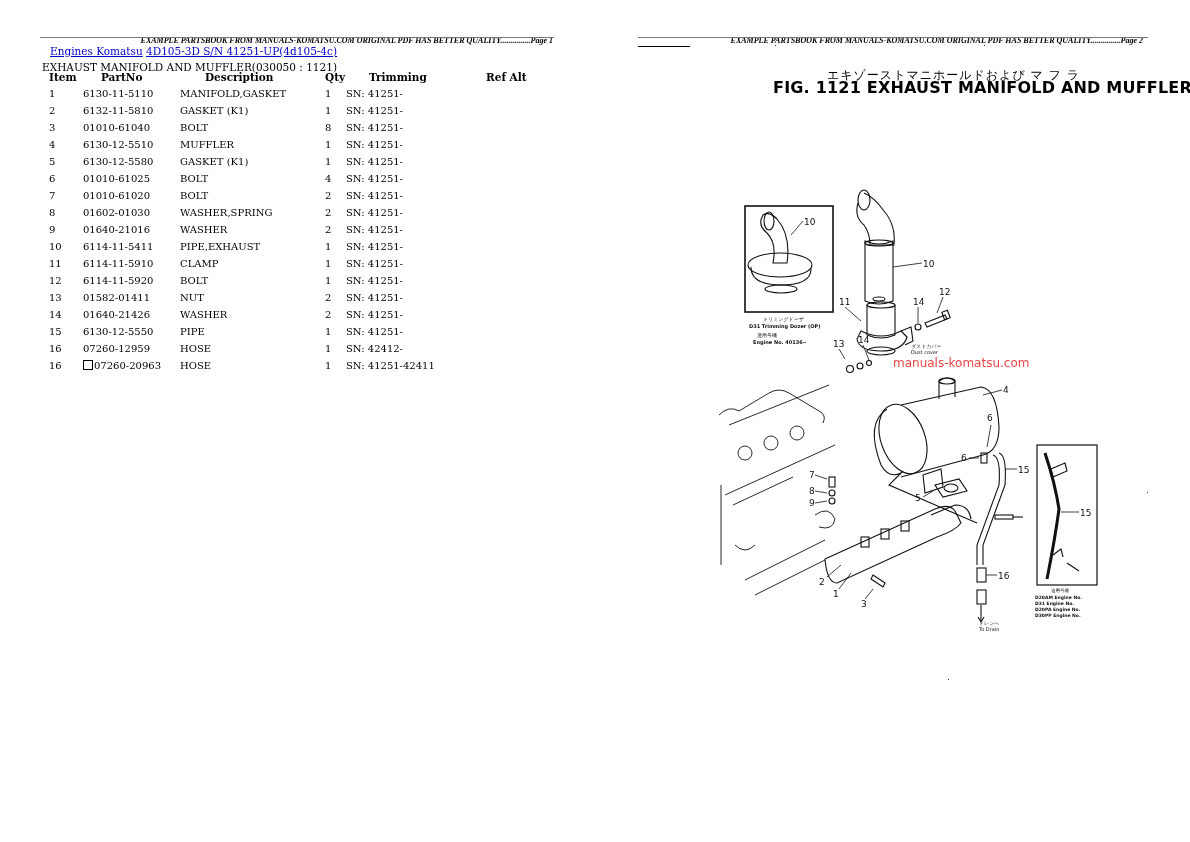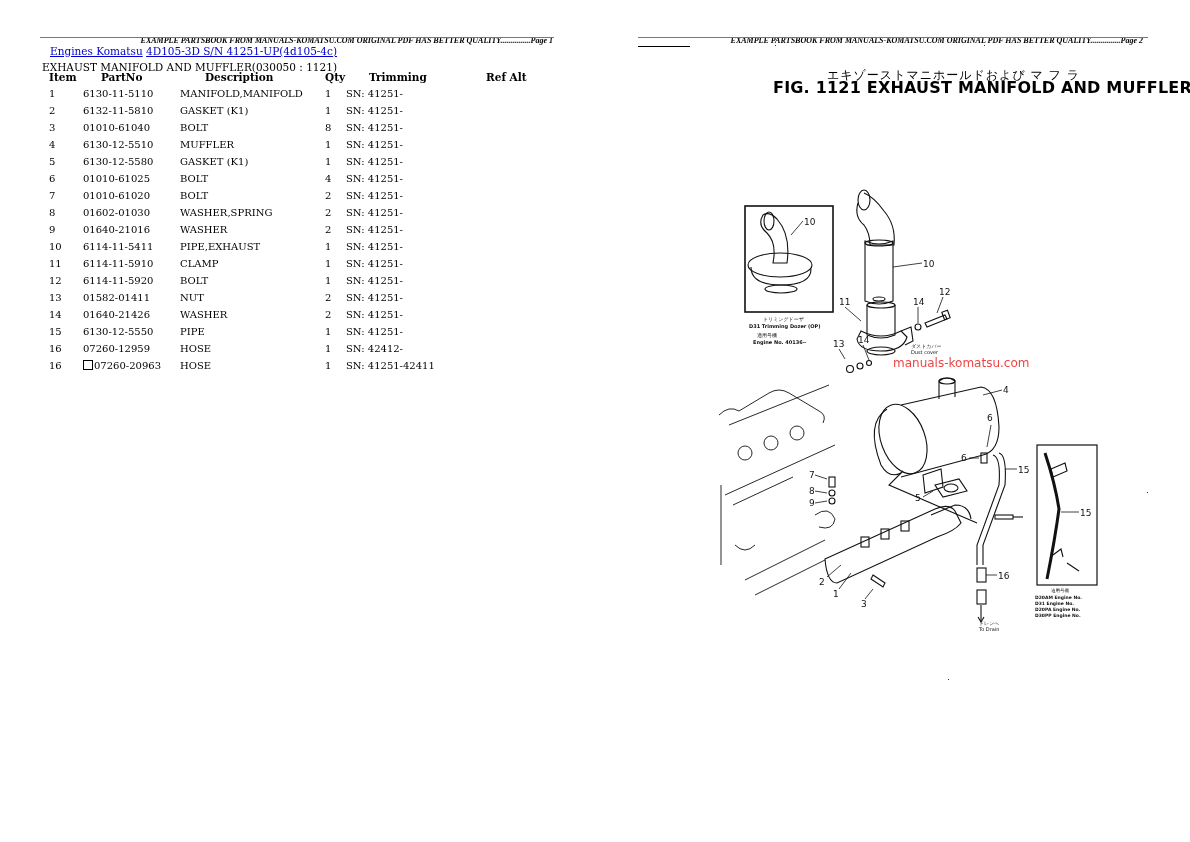--- a/index.html
+++ b/index.html
@@ -60,21 +60,21 @@
         <th class="h-desc c-desc">Description</th>
         <th class="h-qty c-qty">Qty</th>
         <th class="h-opt c-opt">Trimming</th>
         <th class="h-ref c-ref">Ref Alt</th>
       </tr>
     </thead>
     <tbody id="parts-body">
         <tr>
           <td class="c-item"><span>1</span></td>
           <td class="c-part"><span>6130-11-5110</span></td>
-          <td class="c-desc"><span>MANIFOLD,MANIFOLD</span></td>
+          <td class="c-desc"><span>MANIFOLD,GASKET</span></td>
           <td class="c-qty"><span>1</span></td>
           <td class="c-opt"><span>SN: 41251-</span></td>
           <td class="c-ref"><span></span></td>
         </tr>
         <tr>
           <td class="c-item"><span>2</span></td>
           <td class="c-part"><span>6132-11-5810</span></td>
           <td class="c-desc"><span>GASKET (K1)</span></td>
           <td class="c-qty"><span>1</span></td>
           <td class="c-opt"><span>SN: 41251-</span></td>

